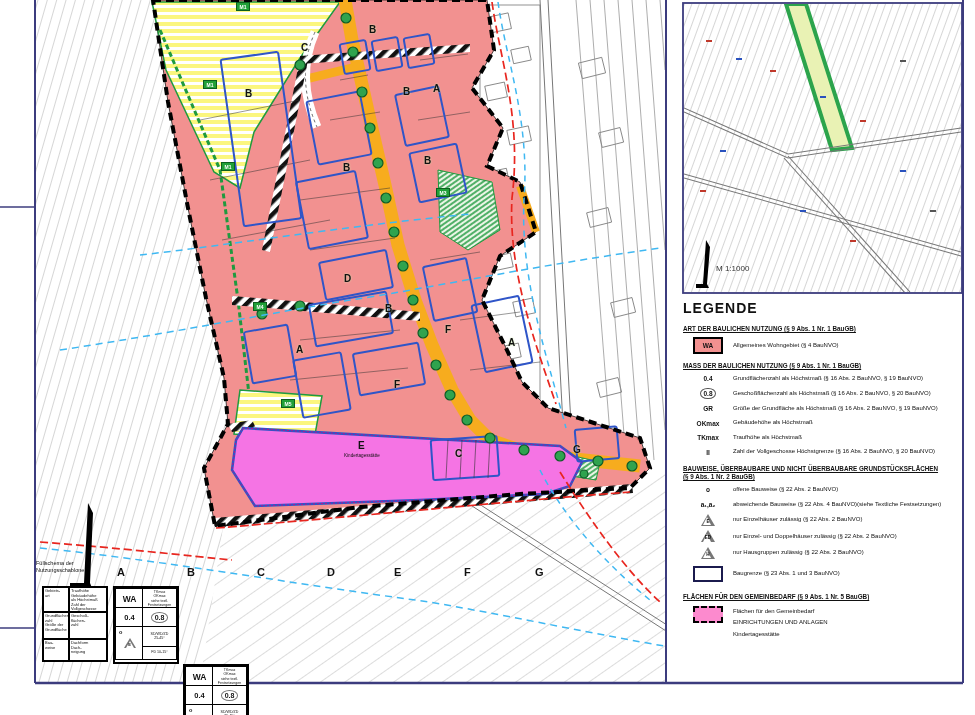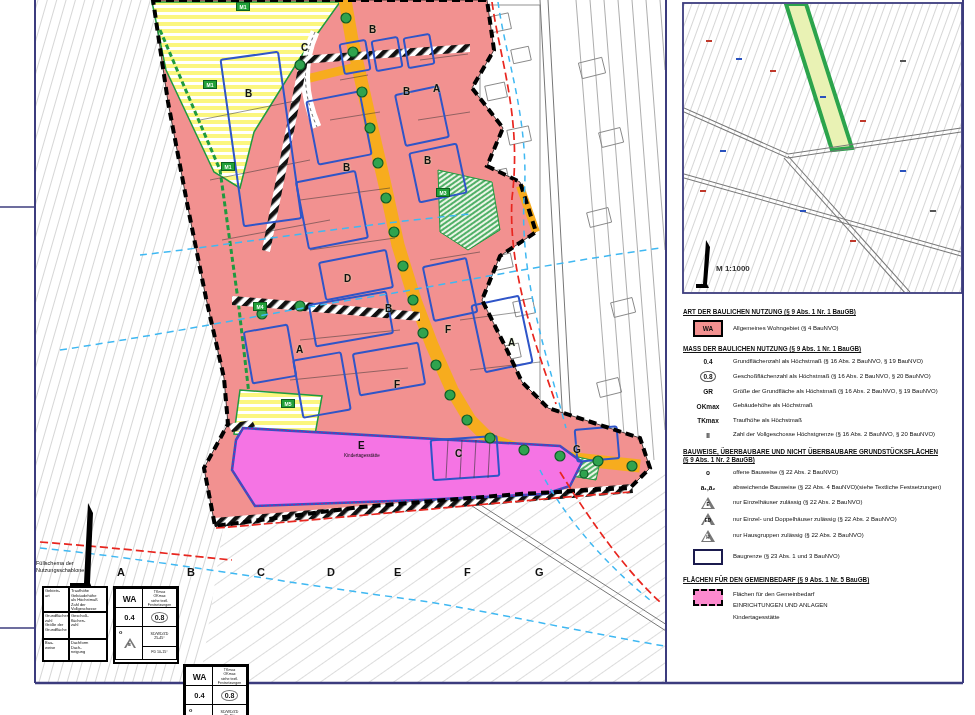--- a/index.html
+++ b/index.html
@@ -308,23 +308,24 @@
     <span class="abs zone" style="left: 573px; top: 444px;">G</span>
     <span class="abs mk" style="left: 236px; top: 2px;">M1</span>
     <span class="abs mk" style="left: 203px; top: 80px;">M1</span>
     <span class="abs mk" style="left: 221px; top: 162px;">M1</span>
     <span class="abs mk" style="left: 436px; top: 188px;">M3</span>
     <span class="abs mk" style="left: 253px; top: 302px;">M4</span>
     <span class="abs mk" style="left: 281px; top: 399px;">M5</span>
     <span class="abs kita-letter" style="left: 358px; top: 440px;">E</span>
     <span class="abs kita-name" style="left: 344px; top: 453px;">Kindertagesstätte</span>
   </div>
-<span class="abs scale" style="left:716px;top:264px;font-weight:bold;">M 1:1000</span>
+<span class="abs scale" style="left:716px;top:264px;">M 1:1000</span>
 
 <div id="legend" class="abs">
+  <div class="lg-title">LEGENDE</div>
 
   <div class="lg-head">ART DER BAULICHEN NUTZUNG (§ 9 Abs. 1 Nr. 1 BauGB)</div>
   <div class="lg-row">
     <span class="lg-sym">
         <span class="wa-box">WA</span>
       </span>
     <span class="lg-desc">Allgemeines Wohngebiet (§ 4 BauNVO)</span>
   </div>
 
   <div class="lg-head">MASS DER BAULICHEN NUTZUNG (§ 9 Abs. 1 Nr. 1 BauGB)</div>

